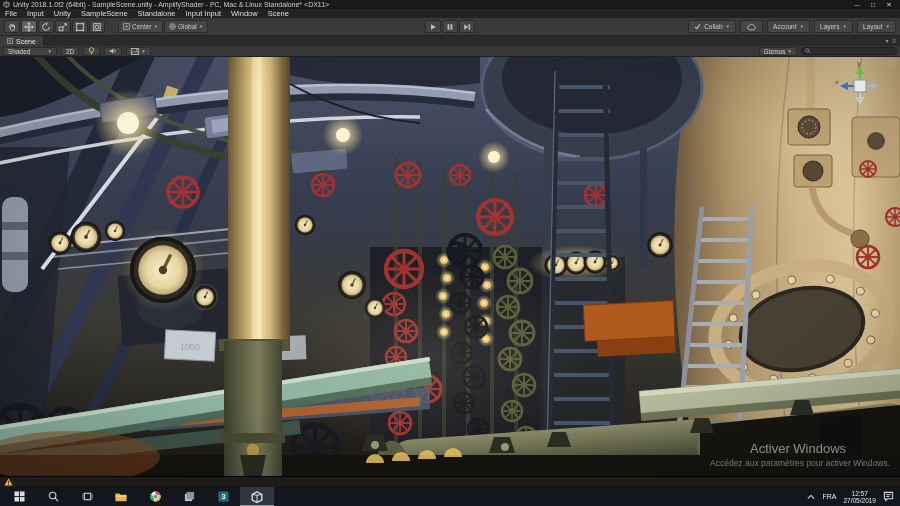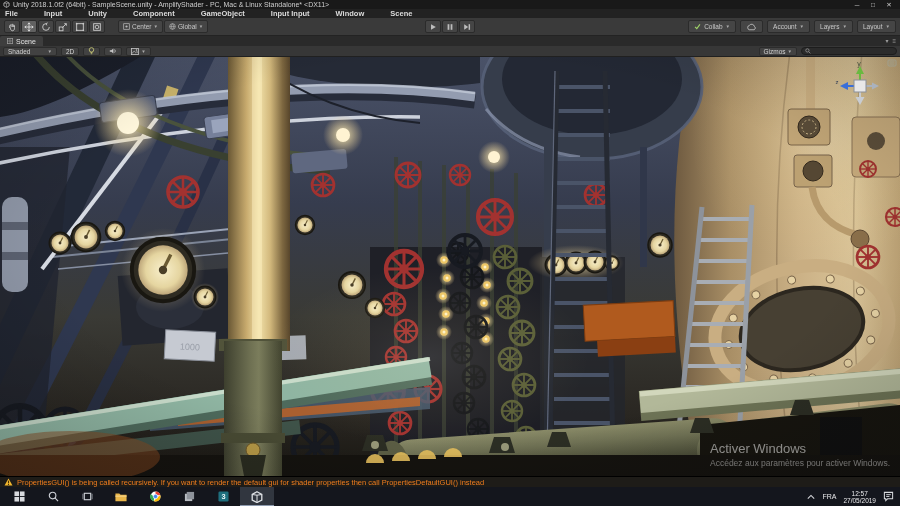--- a/index.html
+++ b/index.html
@@ -7,21 +7,21 @@
     font-family: "Liberation Sans", sans-serif; }
   .app { width:900px; height:506px; display:flex; flex-direction:column; }
 
   
   .titlebar{height:9px;background:#191919;display:flex;align-items:center;padding:0 3px;}
   .titlebar .ttl{font-size:7px;color:#cfcfcf;white-space:nowrap;line-height:9px;margin-left:3px;}
   .winctl{margin-left:auto;display:flex;}
   .winctl span{width:16px;text-align:center;font-size:6.5px;color:#cfcfcf;line-height:9px;}
 
   
-  .menubar{height:9px;background:#222;display:flex;align-items:flex-start;gap:26px;padding:0 5px;font-weight:bold;}
+  .menubar{height:9px;background:#222;display:flex;align-items:flex-start;gap:10px;padding:0 5px;}
   .menubar span{font-size:7.5px;color:#dcdcdc;line-height:9px;white-space:nowrap;}
 
   
   .toolbar{height:18px;background:#3a3a3a;border-bottom:1px solid #232323;position:relative;}
   .tools{position:absolute;left:4px;top:2px;display:flex;gap:1px;}
   .tbtn{width:16px;height:13px;background:#454545;border:1px solid #2b2b2b;border-radius:2px;
         display:flex;align-items:center;justify-content:center;}
   .tbtn.sel{background:#616161;}
   .pivotgrp{position:absolute;left:118px;top:2px;display:flex;gap:1px;}
   .pbtn{height:13px;padding:0 4px;background:#454545;border:1px solid #2b2b2b;border-radius:2px;
@@ -46,21 +46,21 @@
   .spacer{flex:1;}
   .searchpill{width:96px;height:8px;background:#2b2b2b;border:1px solid #1d1d1d;border-radius:5px;
         display:flex;align-items:center;padding:0 3px;gap:2px;}
   .searchpill input{flex:1;background:transparent;border:none;outline:none;font-size:6px;color:#bbb;height:7px;}
 
   
   .viewport{position:relative;height:419px;overflow:hidden;background:#2c3140;}
   .viewport > svg.scene{position:absolute;left:0;top:0;}
   .gizmo{position:absolute;right:12px;top:2px;}
   .watermark{position:absolute;left:710px;top:384px;color:rgba(255,255,255,.50);pointer-events:none;}
-  .watermark .l1{font-size:13px;}
+  .watermark .l1{font-size:13px;margin-left:40px;}
   .watermark .l2{font-size:8.5px;color:rgba(255,255,255,.40);margin-top:2px;}
   .vopts{position:absolute;right:3px;top:2px;opacity:.55;}
 
   
   .statusbar{height:11px;background:#1e1c18;border-top:1px solid #000;display:flex;
              align-items:center;gap:4px;padding:0 4px;}
   .statusbar .wtxt{font-size:7.5px;color:#ee7c1e;white-space:nowrap;line-height:11px;}
 
   
   .taskbar{height:19px;background:#14161d;display:flex;align-items:center;padding:0 2px;}
@@ -86,22 +86,22 @@
       <span>─</span>
       <span>□</span>
       <span>✕</span>
     </div>
   </div>
 
   <div class="menubar">
     <span>File</span>
     <span>Input</span>
     <span>Unity</span>
-    <span>Component</span>
-    <span>GameObject</span>
+    <span>SampleScene</span>
+    <span>Standalone</span>
     <span>Input Input</span>
     <span>Window</span>
     <span>Scene</span>
   </div>
 
   <div class="toolbar">
     <div class="tools">
       <div class="tbtn">
         <svg width="10" height="10" viewBox="0 0 12 12">
             <path d="M3 7 C3 4 3.6 3 4.2 4.5 M4.8 6 V2.5 M6.4 6 V2.2 M8 6 V3 M4.2 6.5 C4 9 5 10.5 6.5 10.5 C8.5 10.5 9 9 9 6.5 V4" fill="none" stroke="#c9c9c9" stroke-width="1.1"></path>
@@ -660,21 +660,20 @@
       <div class="l2">Accédez aux paramètres pour activer Windows.</div>
     </div>
   </div>
 
   <div class="statusbar">
     <svg width="9" height="8" viewBox="0 0 10 9">
       <path d="M 5 0.5 L 9.5 8.5 L 0.5 8.5 Z" fill="#f2b72e"></path>
       <rect x="4.4" y="3" width="1.2" height="3" fill="#4a3000"></rect>
         <rect x="4.4" y="6.7" width="1.2" height="1.2" fill="#4a3000"></rect>
     </svg>
-    <span class="wtxt">PropertiesGUI() is being called recursively. If you want to render the default gui for shader properties then call PropertiesDefaultGUI() instead</span>
   </div>
 
   <div class="taskbar">
     <div class="tbi">
       <svg width="11" height="11" viewBox="0 0 12 12">
         <rect x="0.5" y="0.5" width="5" height="5" fill="#d8dade"></rect>
           <rect x="6.5" y="0.5" width="5" height="5" fill="#d8dade"></rect>
         <rect x="0.5" y="6.5" width="5" height="5" fill="#d8dade"></rect>
           <rect x="6.5" y="6.5" width="5" height="5" fill="#d8dade"></rect>
       </svg>

